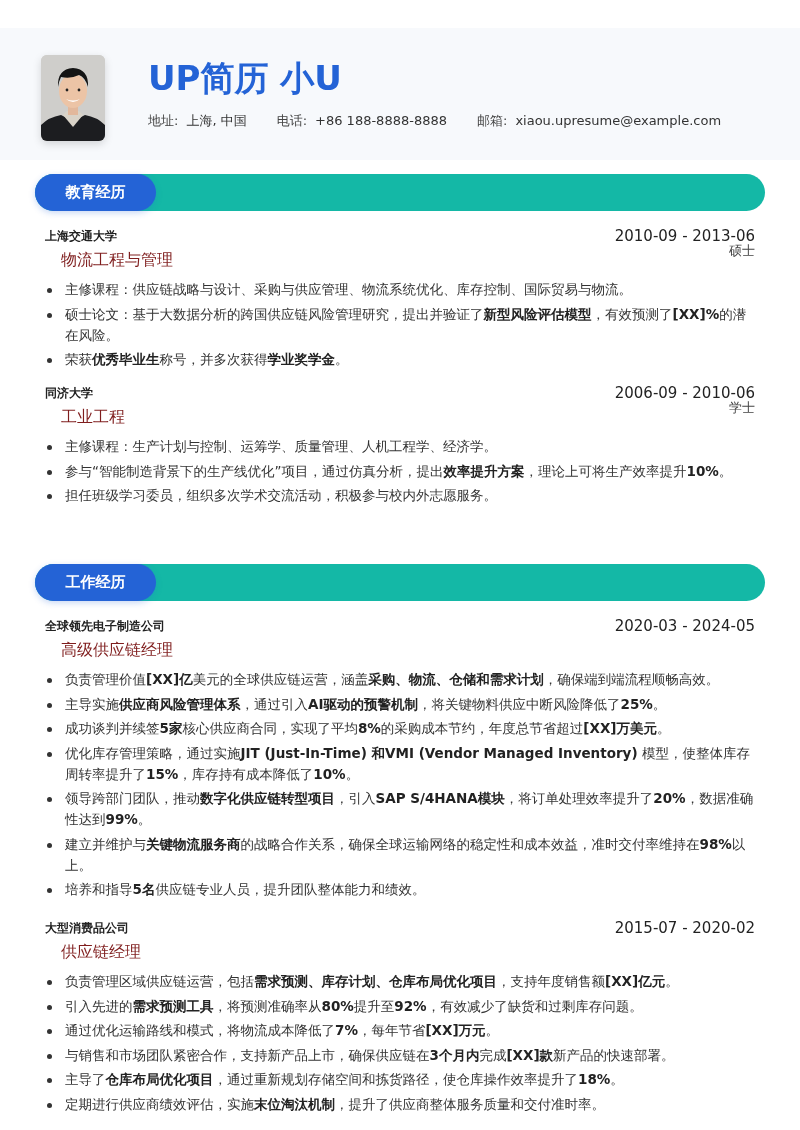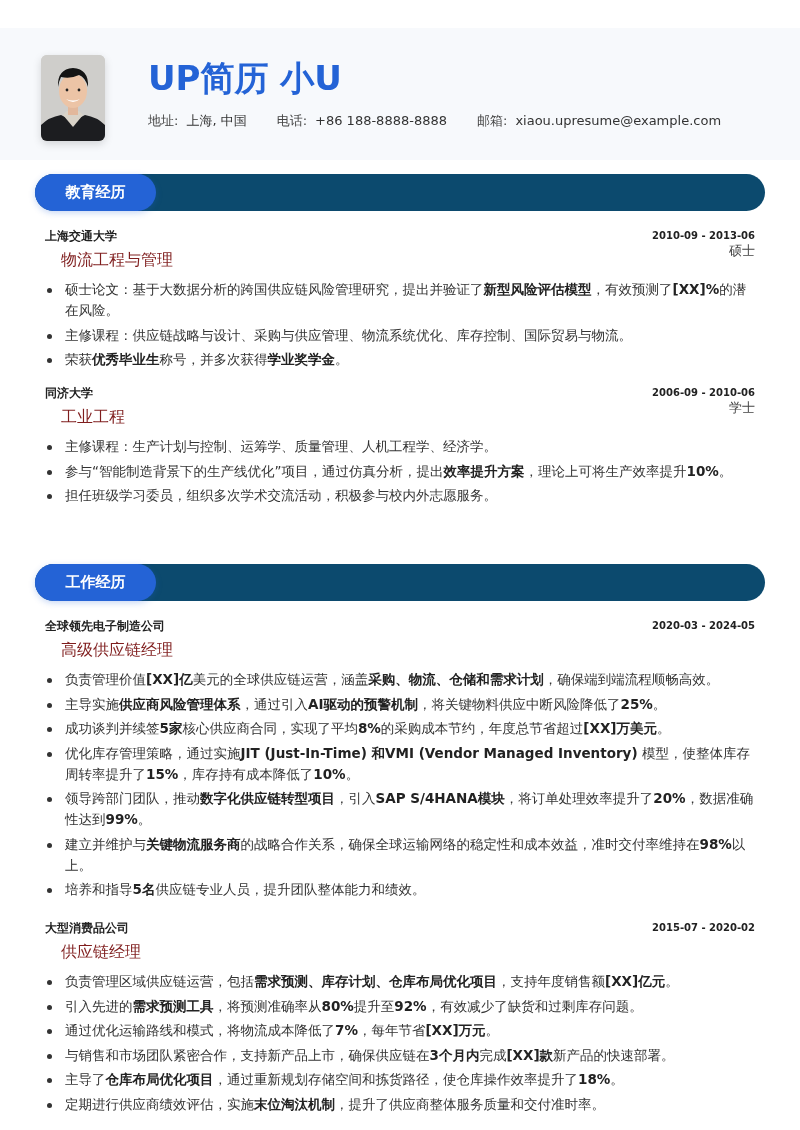--- a/index.html
+++ b/index.html
@@ -24,33 +24,33 @@
       line-height: 44px; white-space: nowrap;
     }
     .contacts {
       position: absolute; left: 148px; top: 112px; font-size: 13px; color: #333;
       display: flex; gap: 30px; white-space: nowrap; line-height: 18px; justify-content: flex-end;
     }
     .contact-label { color: #444; margin-right: 8px; }
 
     .section-bar {
       position: absolute; left: 35px; width: 730px; height: 37px;
-      background: #0c4a6e; border-radius: 19px;
+      background: #14b8a6; border-radius: 19px;
     }
     .section-pill {
       position: absolute; left: 0; top: 0; height: 37px; width: 121px;
       background: #2463d6; border-radius: 19px; color: #fff;
       font-size: 15px; font-weight: bold; line-height: 37px; text-align: center;
       box-shadow: 0 2px 6px rgba(36,99,214,0.25);
     }
 
     .entry { position: absolute; left: 45px; width: 710px; }
     .entry-head { position: relative; height: 22px; }
     .entry-title { font-size: 12px; font-weight: bold; color: #222; line-height: 22px; }
-    .entry-date { position: absolute; right: 0; top: 0; font-size: 10px; font-weight: bold; color: #222; line-height: 22px; text-align: center; }
+    .entry-date { position: absolute; right: 0; top: 0; font-size: 15px; font-weight: normal; color: #222; line-height: 22px; text-align: center; }
     .entry-sub-row { position: relative; height: 26px; }
     .entry-sub { font-size: 16px; color: #7f1d1d; line-height: 26px; margin-left: 16px; }
     .entry-degree { position: absolute; right: 0; top: -6px; font-size: 13px; color: #444; line-height: 20px; }
 
     ul.bullets { list-style: none; margin-top: 6px; }
     ul.bullets li {
       position: relative; padding-left: 20px; font-size: 13.5px; color: #333;
       line-height: 21px; margin-bottom: 3.5px;
     }
     ul.bullets li::before {
@@ -95,22 +95,22 @@
   <div class="entry" style="top:225px;">
     <div class="entry-head">
       <div class="entry-title">上海交通大学</div>
       <div class="entry-date">2010-09 - 2013-06</div>
     </div>
     <div class="entry-sub-row">
       <div class="entry-sub">物流工程与管理</div>
       <div class="entry-degree">硕士</div>
     </div>
     <ul class="bullets">
+        <li>主修课程：供应链战略与设计、采购与供应管理、物流系统优化、库存控制、国际贸易与物流。</li>
         <li>硕士论文：基于大数据分析的跨国供应链风险管理研究，提出并验证了<b>新型风险评估模型</b>，有效预测了<b>[XX]%</b>的潜在风险。</li>
-        <li>主修课程：供应链战略与设计、采购与供应管理、物流系统优化、库存控制、国际贸易与物流。</li>
         <li>荣获<b>优秀毕业生</b>称号，并多次获得<b>学业奖学金</b>。</li>
       </ul>
   </div>
 
   <div class="entry" style="top:382px;">
     <div class="entry-head">
       <div class="entry-title">同济大学</div>
       <div class="entry-date">2006-09 - 2010-06</div>
     </div>
     <div class="entry-sub-row">

